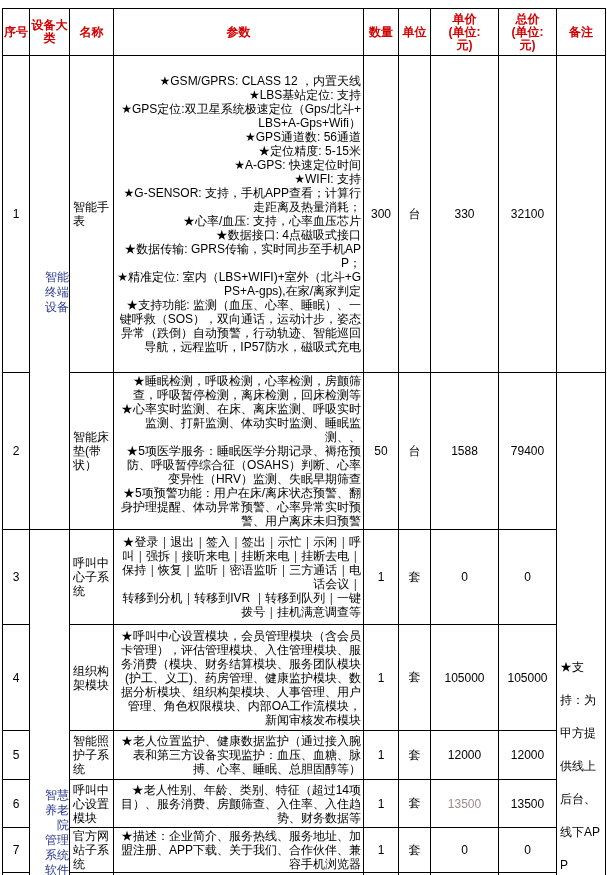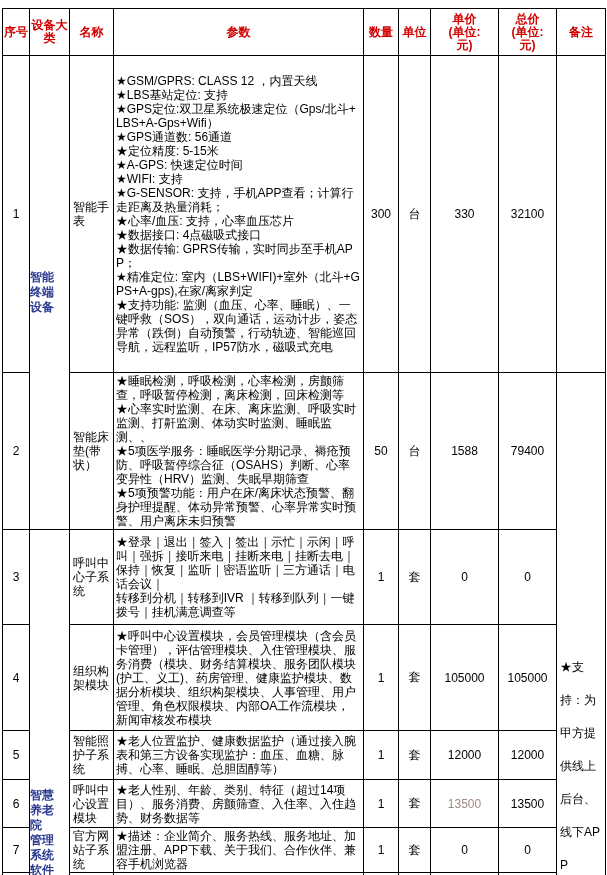--- a/index.html
+++ b/index.html
@@ -3,25 +3,25 @@
 <meta charset="utf-8">
 <style>
   html,body{margin:0;padding:0;background:#fff;}
   #screen{position:relative;width:607px;height:875px;background:#fff;overflow:hidden;
           font-family:"Liberation Sans",sans-serif;color:#000;}
   table.spec{position:absolute;left:2px;top:8px;width:603px;border-collapse:collapse;
              table-layout:fixed;font-size:12px;}
   td{border:1px solid #000;padding:0;vertical-align:middle;overflow:hidden;}
   td.th{color:var(--header-red,#d00000);font-weight:bold;text-align:center;
         white-space:pre-line;line-height:13px;}
-  td.params{text-align:left;white-space:pre-line;line-height:14px;padding:1px 2px;
+  td.params{text-align:right;white-space:pre-line;line-height:14px;padding:1px 2px;
             word-break:break-all;}
   td.center{text-align:center;}
   td.name{text-align:left;line-height:14px;padding:0 3px;word-break:break-all;}
-  td.cat{color:var(--category-blue,#2b3a8f);font-weight:bold;text-align:left;
+  td.cat{color:var(--category-blue,#2b3a8f);font-weight:normal;text-align:right;
          white-space:pre-line;line-height:15px;}
   td.cat-bottom{vertical-align:bottom;padding-bottom:34px;}
   td.note-cell{white-space:pre-line;line-height:33px;text-align:left;vertical-align:bottom;
                padding:0 1px 30px 3px;word-break:break-all;}
   td.muted{color:var(--muted-price,#a08888);}
   tr.r-head{height:47px;} tr.r1{height:317px;} tr.r2{height:156px;} tr.r3{height:95px;}
   tr.r4{height:106px;} tr.r5{height:49px;} tr.r6{height:48px;} tr.r7{height:41px;}
   tr.r8{height:40px;} tr.r8 td{vertical-align:top;}
 </style>
 </head>

